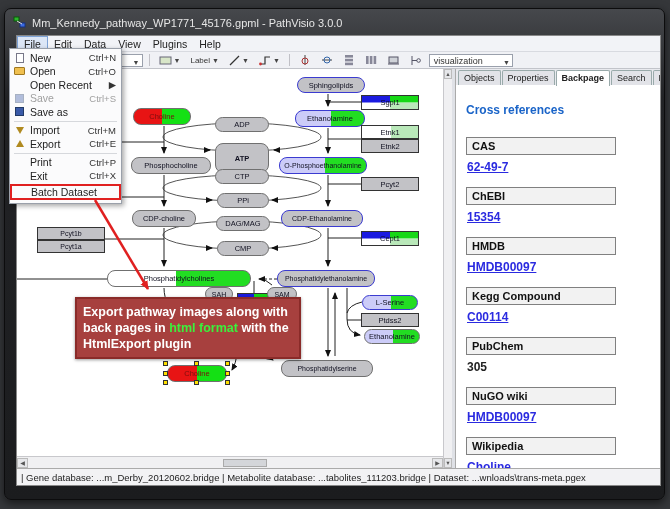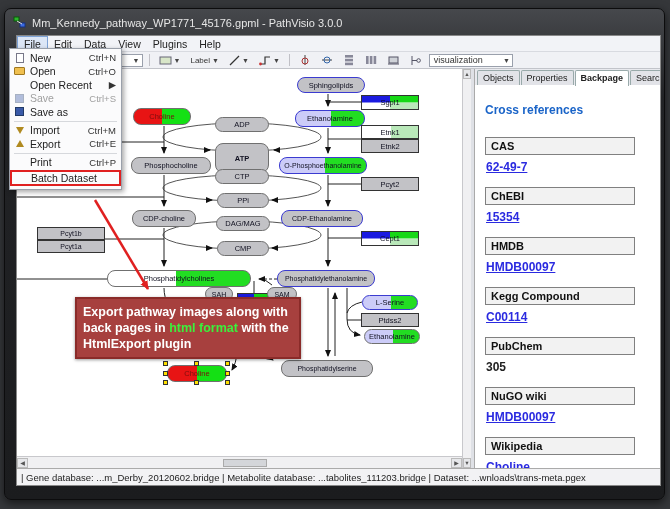--- a/index.html
+++ b/index.html
@@ -19,21 +19,21 @@
 
   
   .menubar { height:16px; background:#f2f3f7; border-bottom:1px solid #d8dae0;
              display:flex; align-items:stretch; font-size:10.5px; color:#222; }
   .menubar-item { padding:1px 6px; display:flex; align-items:center; }
   .menubar-item.active { background:#dce6f6; border:1px solid #7da2d6; }
   .toolbar { height:17px; background:#f0f1f5; border-bottom:1px solid #c2c4ca;
              display:flex; align-items:center; gap:4px; padding:1px 4px; font-size:9px; color:#333; }
   .tb-sep { width:1px; height:12px; background:#c0c0c6; margin:0 2px; }
   .combo { background:#fff; border:1px solid #9aa0ac; height:13px; display:flex;
-           align-items:center; font-size:9px; padding:0 2px 0 4px; gap:4px; }
+           align-items:flex-end; font-size:9px; padding:0 2px 0 4px; gap:4px; }
   .combo .car { margin-left:auto; font-size:7px; color:#444; }
   .tb-btn { height:13px; min-width:15px; display:flex; align-items:center; justify-content:center;
             gap:2px; border:1px solid transparent; border-radius:2px; padding:0 2px; }
   .caret { font-size:7px; color:#444; }
   .tb-ico svg { display:block; }
 
   
   .main { flex:1; display:flex; min-height:0; }
   .canvas-col { flex:1; display:flex; flex-direction:column; min-width:0; }
   .canvas { position:relative; flex:1; background:#fff; overflow:hidden; }
@@ -42,21 +42,21 @@
   .hthumb { width:44px; height:8px; background:#d4d6da; border:1px solid #aaa; margin-left:195px; }
   .sArrow { width:11px; height:10px; display:flex; align-items:center; justify-content:center;
             font-size:6px; color:#555; background:#e6e7ea; border:1px solid #bbb; }
   .vscroll { width:9px; background:#f0f0f2; border-left:1px solid #c8c8cc;
              display:flex; flex-direction:column; justify-content:space-between; align-items:center; }
   .vArrow { width:8px; height:10px; font-size:5.5px; color:#555; display:flex;
             align-items:center; justify-content:center; background:#e6e7ea; border:1px solid #bbb; }
   .splitter { width:3px; background:#dfe1e6; }
 
   
-  .side { width:186px; background:#b91c1c; display:flex; flex-direction:column;
+  .side { width:205px; background:#b91c1c; display:flex; flex-direction:column;
           border-left:1px solid #aaa; }
   .tabs { height:16px; background:#e9eaef; display:flex; align-items:flex-end;
           padding-left:2px; gap:1px; }
   .tab { font-size:9px; color:#222; padding:2px 5px; background:#e2e3e8;
          border:1px solid #9aa; border-bottom:none; border-radius:2px 2px 0 0; }
   .tab.active { background:#fff; font-weight:bold; position:relative; top:1px; padding-bottom:3px; }
   .side-content { flex:1; padding:6px 10px; overflow:hidden; background:#fff; }
   .xref-heading { color:#1a64c8; font-weight:bold; font-size:12px; margin:12px 0 20px 0; }
   .xref-box { width:150px; border:1px solid #808080; background:#f2f2f2; font-weight:bold;
               font-size:11px; padding:2px 5px; color:#111; }
@@ -421,20 +421,25 @@
         </span>
         <span class="mi-label">Export</span>
         <span class="mi-short">Ctrl+E</span>
       </div>
       <div class="menu-sep"></div>
       <div class="menu-item">
         <span class="mi"></span>
         <span class="mi-label">Print</span>
         <span class="mi-short">Ctrl+P</span>
       </div>
+      <div class="menu-item">
+        <span class="mi"></span>
+        <span class="mi-label">Exit</span>
+        <span class="mi-short">Ctrl+X</span>
+      </div>
       <div class="menu-item hl">
         <span class="mi"></span>
         <span class="mi-label">Batch Dataset</span>
         <span class="mi-short"></span>
       </div>
     </div>
 </div>
 
 <svg class="overlay-arrow" viewBox="0 0 670 509">
   <defs>

